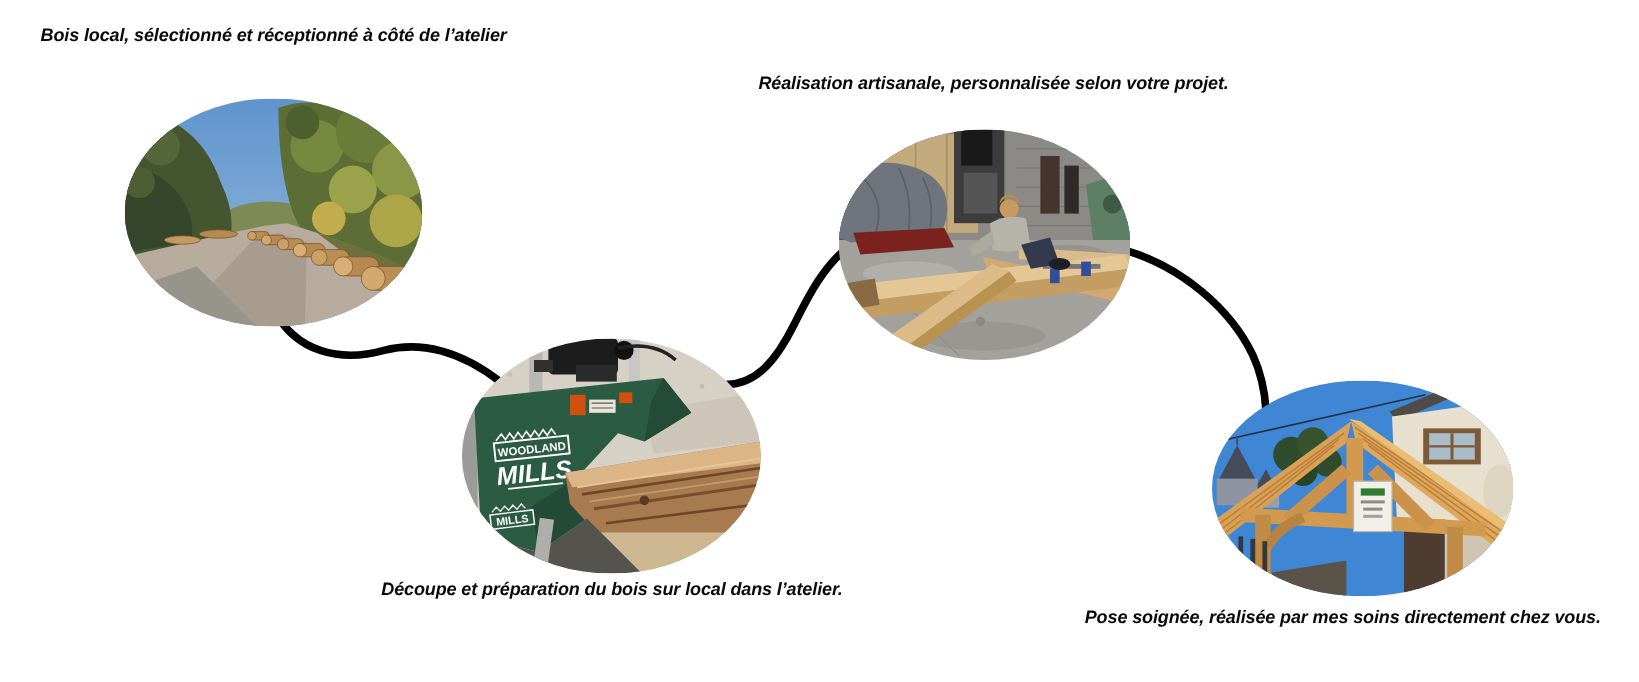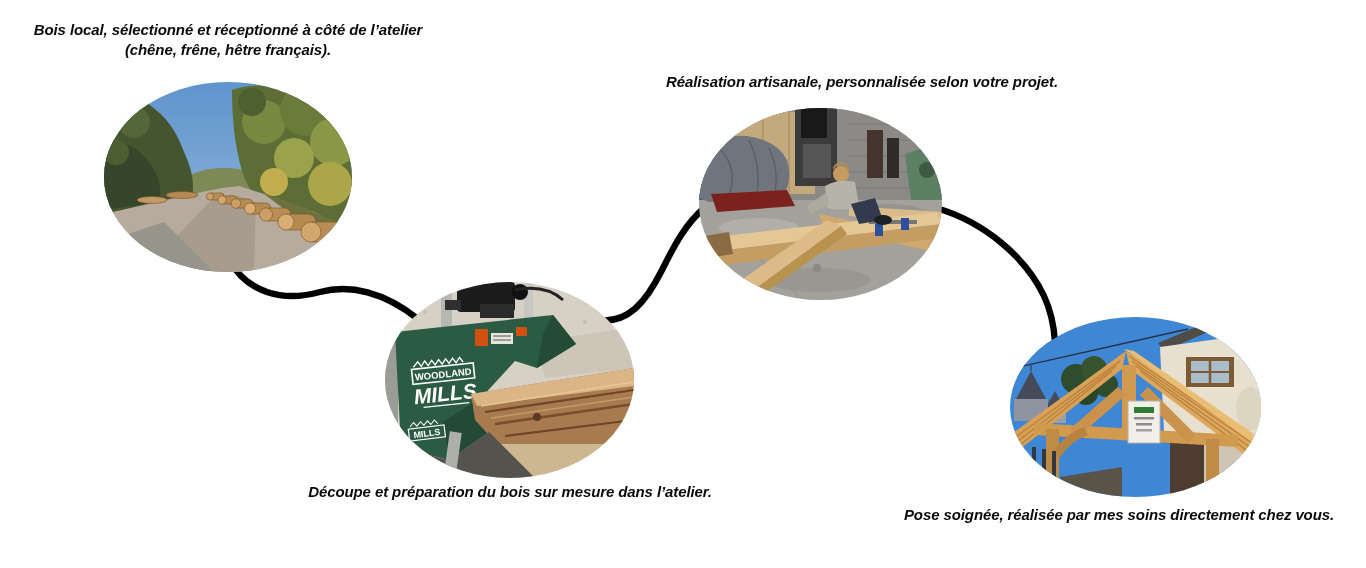--- a/index.html
+++ b/index.html
@@ -34,21 +34,21 @@
     letter-spacing: -0.1px;
     color: #0a0a0a;
     text-align: center;
     white-space: normal;
   }
   #oval-reception  { left: 104px; top: 82px;  width: 248px; height: 190px; }
   #oval-decoupe    { left: 385px; top: 282px; width: 249px; height: 196px; }
   #oval-realisation{ left: 699px; top: 108px; width: 243px; height: 192px; }
   #oval-pose       { left: 1010px; top: 317px; width: 251px; height: 180px; }
   #caption-reception   { left: 2px;   top: 20px;  width: 452px; }
-  #caption-realisation { left: 598px; top: 72px;  width: 460px; text-align: right; }
+  #caption-realisation { left: 598px; top: 60px;  width: 460px; }
   #caption-decoupe     { left: 280px; top: 482px; width: 460px; }
   #caption-pose        { left: 869px; top: 505px; width: 500px; }
   svg text { font-family: "Liberation Sans", sans-serif; }
 </style>
 </head>
 <body>
 
 <div class="stage">
 
   <svg class="connectors" viewBox="0 0 1366 568" xmlns="http://www.w3.org/2000/svg" aria-hidden="true">
@@ -309,19 +309,18 @@
           <rect x="42" y="134" width="4" height="42" fill="#333840"></rect>
           <path d="M0,150 L20,140 L20,180 L0,180 Z" fill="#2c3c2c"></path>
           <path d="M50,160 L112,150 L112,180 L50,180 Z" fill="#5a5348"></path>
         </g>
       </g>
     </svg>
   </div>
 
   <div class="caption" id="caption-reception">
     <div>Bois local, sélectionné et réceptionné à côté de l’atelier</div>
-    <div>(chêne, frêne, hêtre français).</div>
   </div>
   <div class="caption" id="caption-realisation">Réalisation artisanale, personnalisée selon votre projet.</div>
-  <div class="caption" id="caption-decoupe">Découpe et préparation du bois sur mesure dans l’atelier.</div>
+  <div class="caption" id="caption-decoupe">Découpe et préparation du bois sur local dans l’atelier.</div>
   <div class="caption" id="caption-pose">Pose soignée, réalisée par mes soins directement chez vous.</div>
 
 </div>
 
 </body></html>

